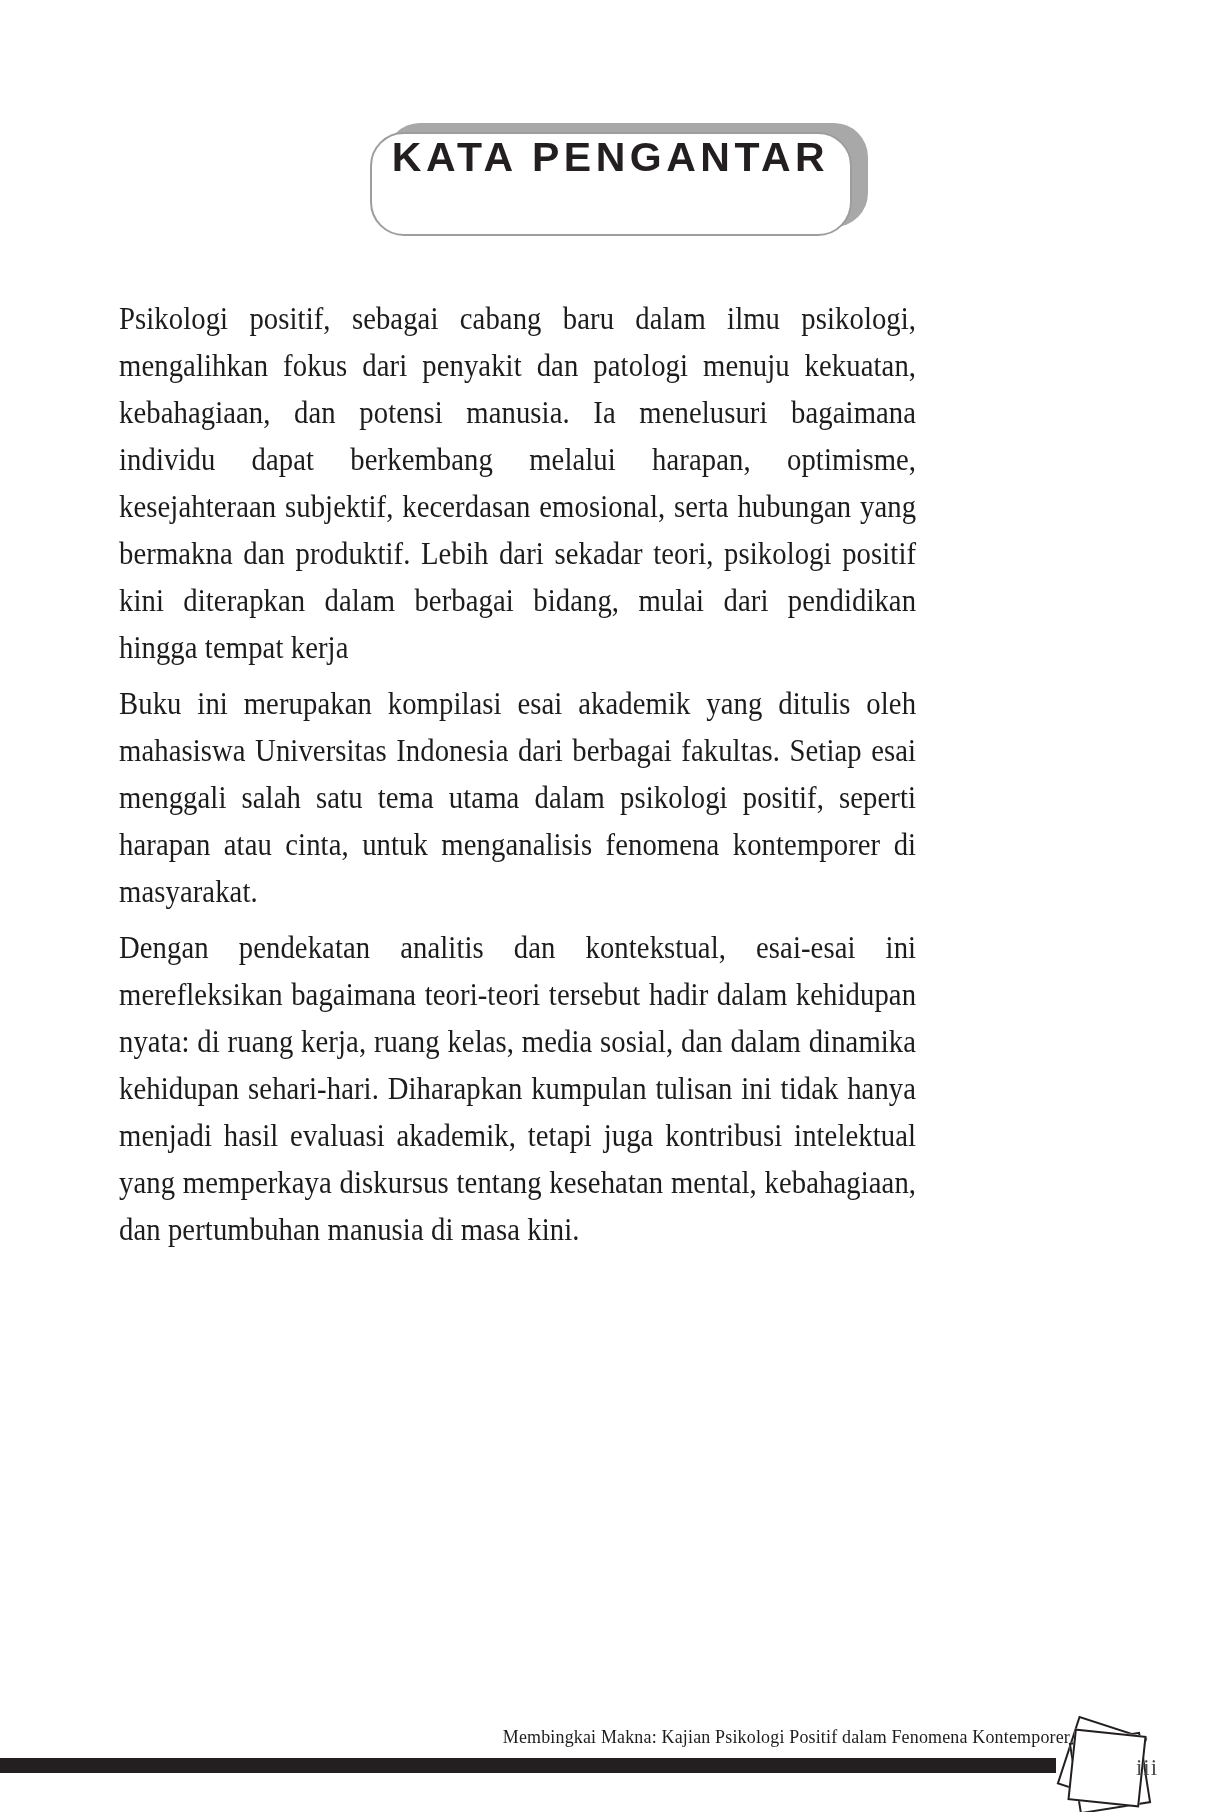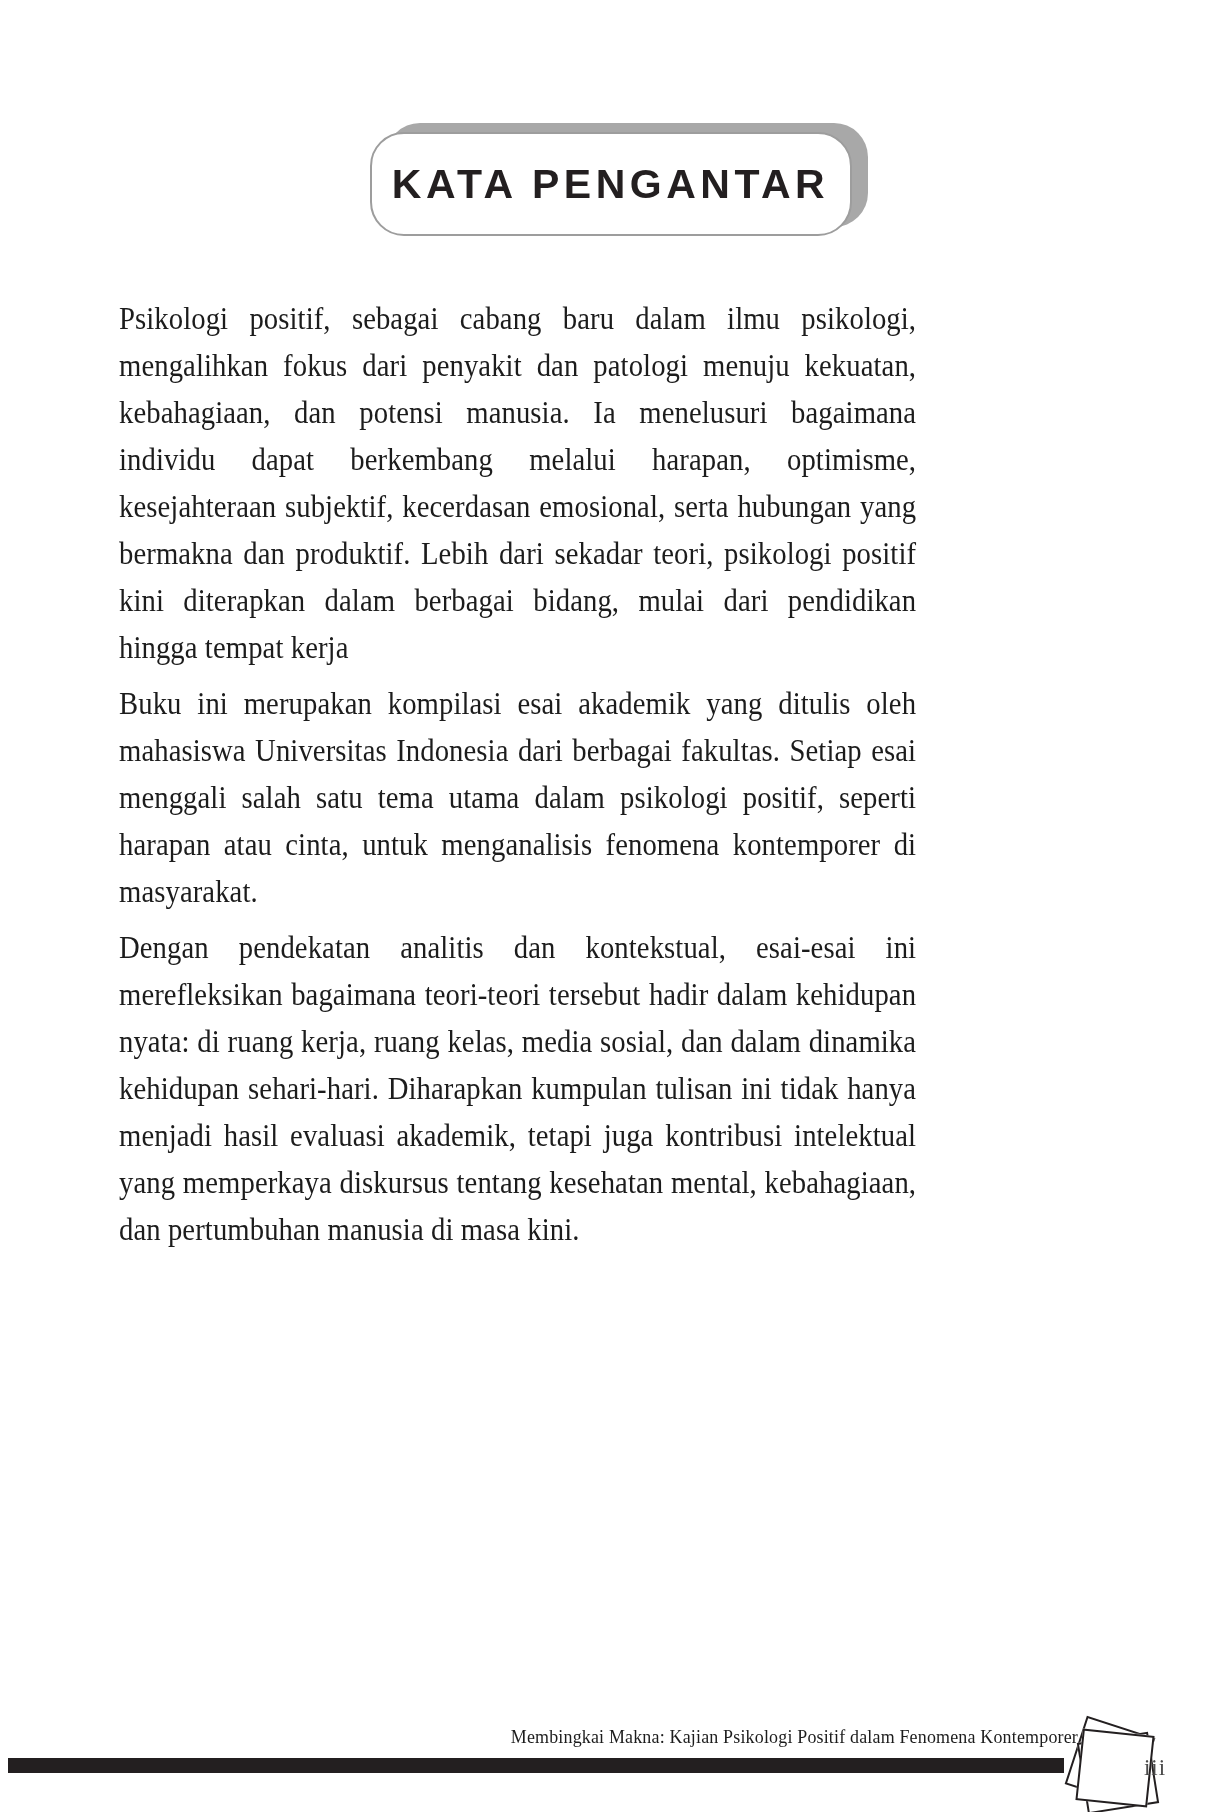--- a/index.html
+++ b/index.html
@@ -42,21 +42,21 @@
     position: absolute;
     left: 0;
     top: 0;
     width: 482px;
     height: 104px;
     border: 2px solid #9d9d9d;
     border-radius: 34px;
     background: #ffffff;
     box-sizing: border-box;
     display: flex;
-    align-items: center;
+    align-items: flex-start;
     justify-content: center;
   }
   #title-text {
     font-family: "Liberation Sans", "DejaVu Sans", sans-serif;
     font-weight: bold;
     font-size: 41px;
     letter-spacing: 4.5px;
     color: #231f20;
     white-space: nowrap;
   }
@@ -90,21 +90,21 @@
     color: #1c1c1c;
     transform: scaleX(0.94);
     transform-origin: left top;
     width: 848px;
   }
   .sig-gap { height: 22px; }
 
   
   #footer {
     position: absolute;
-    left: 8px;
+    left: 0;
     bottom: 0;
     width: 1202px;
     height: 140px;
   }
   #footer-running-head {
     position: absolute;
     left: 0;
     top: 54px;
     width: 1070px;
     text-align: right;

